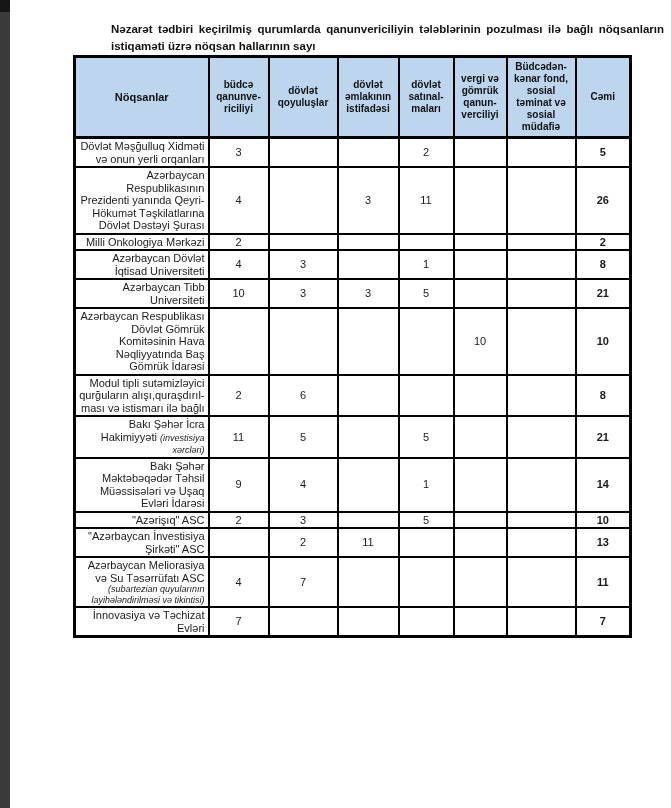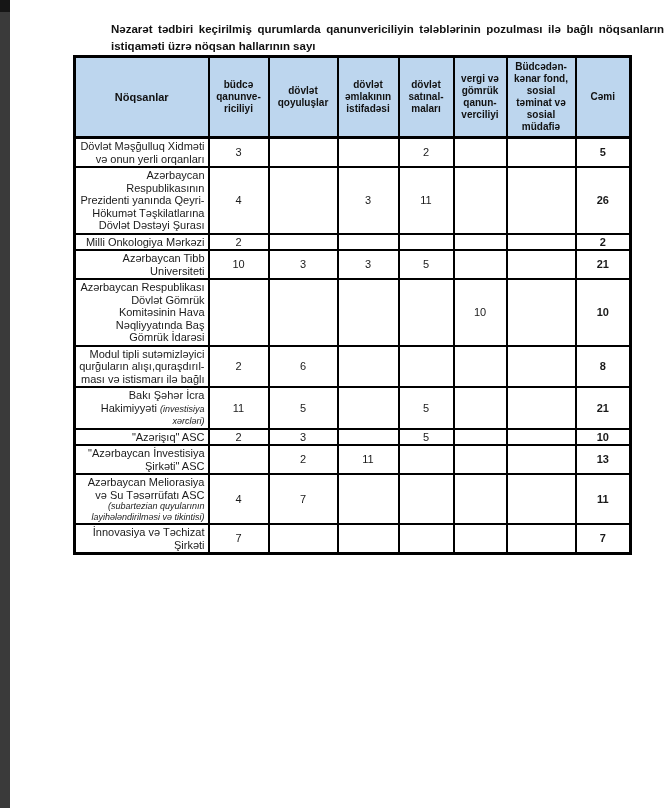--- a/index.html
+++ b/index.html
@@ -118,20 +118,30 @@
         <td class="name-cell"><span>Milli Onkologiya Mərkəzi</span></td>
         <td class="num-cell">2</td>
         <td class="num-cell"></td>
         <td class="num-cell"></td>
         <td class="num-cell"></td>
         <td class="num-cell"></td>
         <td class="num-cell"></td>
         <td class="total-cell">2</td>
       </tr>
       <tr>
+        <td class="name-cell"><span>Azərbaycan Dövlət İqtisad Universiteti</span></td>
+        <td class="num-cell">4</td>
+        <td class="num-cell">3</td>
+        <td class="num-cell"></td>
+        <td class="num-cell">1</td>
+        <td class="num-cell"></td>
+        <td class="num-cell"></td>
+        <td class="total-cell">8</td>
+      </tr>
+      <tr>
         <td class="name-cell"><span>Azərbaycan Tibb Universiteti</span></td>
         <td class="num-cell">10</td>
         <td class="num-cell">3</td>
         <td class="num-cell">3</td>
         <td class="num-cell">5</td>
         <td class="num-cell"></td>
         <td class="num-cell"></td>
         <td class="total-cell">21</td>
       </tr>
       <tr>
@@ -158,20 +168,30 @@
         <td class="name-cell"><span>Bakı Şəhər İcra Hakimiyyəti</span> <span class="note">(investisiya xərcləri)</span></td>
         <td class="num-cell">11</td>
         <td class="num-cell">5</td>
         <td class="num-cell"></td>
         <td class="num-cell">5</td>
         <td class="num-cell"></td>
         <td class="num-cell"></td>
         <td class="total-cell">21</td>
       </tr>
       <tr>
+        <td class="name-cell"><span>Bakı Şəhər Məktəbəqədər Təhsil Müəssisələri və Uşaq Evləri İdarəsi</span></td>
+        <td class="num-cell">9</td>
+        <td class="num-cell">4</td>
+        <td class="num-cell"></td>
+        <td class="num-cell">1</td>
+        <td class="num-cell"></td>
+        <td class="num-cell"></td>
+        <td class="total-cell">14</td>
+      </tr>
+      <tr>
         <td class="name-cell"><span>"Azərişıq" ASC</span></td>
         <td class="num-cell">2</td>
         <td class="num-cell">3</td>
         <td class="num-cell"></td>
         <td class="num-cell">5</td>
         <td class="num-cell"></td>
         <td class="num-cell"></td>
         <td class="total-cell">10</td>
       </tr>
       <tr>
@@ -188,21 +208,21 @@
         <td class="name-cell"><span>Azərbaycan Meliorasiya və Su Təsərrüfatı ASC</span><div class="note">(subartezian quyularının layihələndirilməsi və tikintisi)</div></td>
         <td class="num-cell">4</td>
         <td class="num-cell">7</td>
         <td class="num-cell"></td>
         <td class="num-cell"></td>
         <td class="num-cell"></td>
         <td class="num-cell"></td>
         <td class="total-cell">11</td>
       </tr>
       <tr>
-        <td class="name-cell"><span>İnnovasiya və Təchizat Şirkəti</span></td>
+        <td class="name-cell"><span>İnnovasiya və Təchizat Evləri</span></td>
         <td class="num-cell">7</td>
         <td class="num-cell"></td>
         <td class="num-cell"></td>
         <td class="num-cell"></td>
         <td class="num-cell"></td>
         <td class="num-cell"></td>
         <td class="total-cell">7</td>
       </tr>
     </tbody>
 </table>

